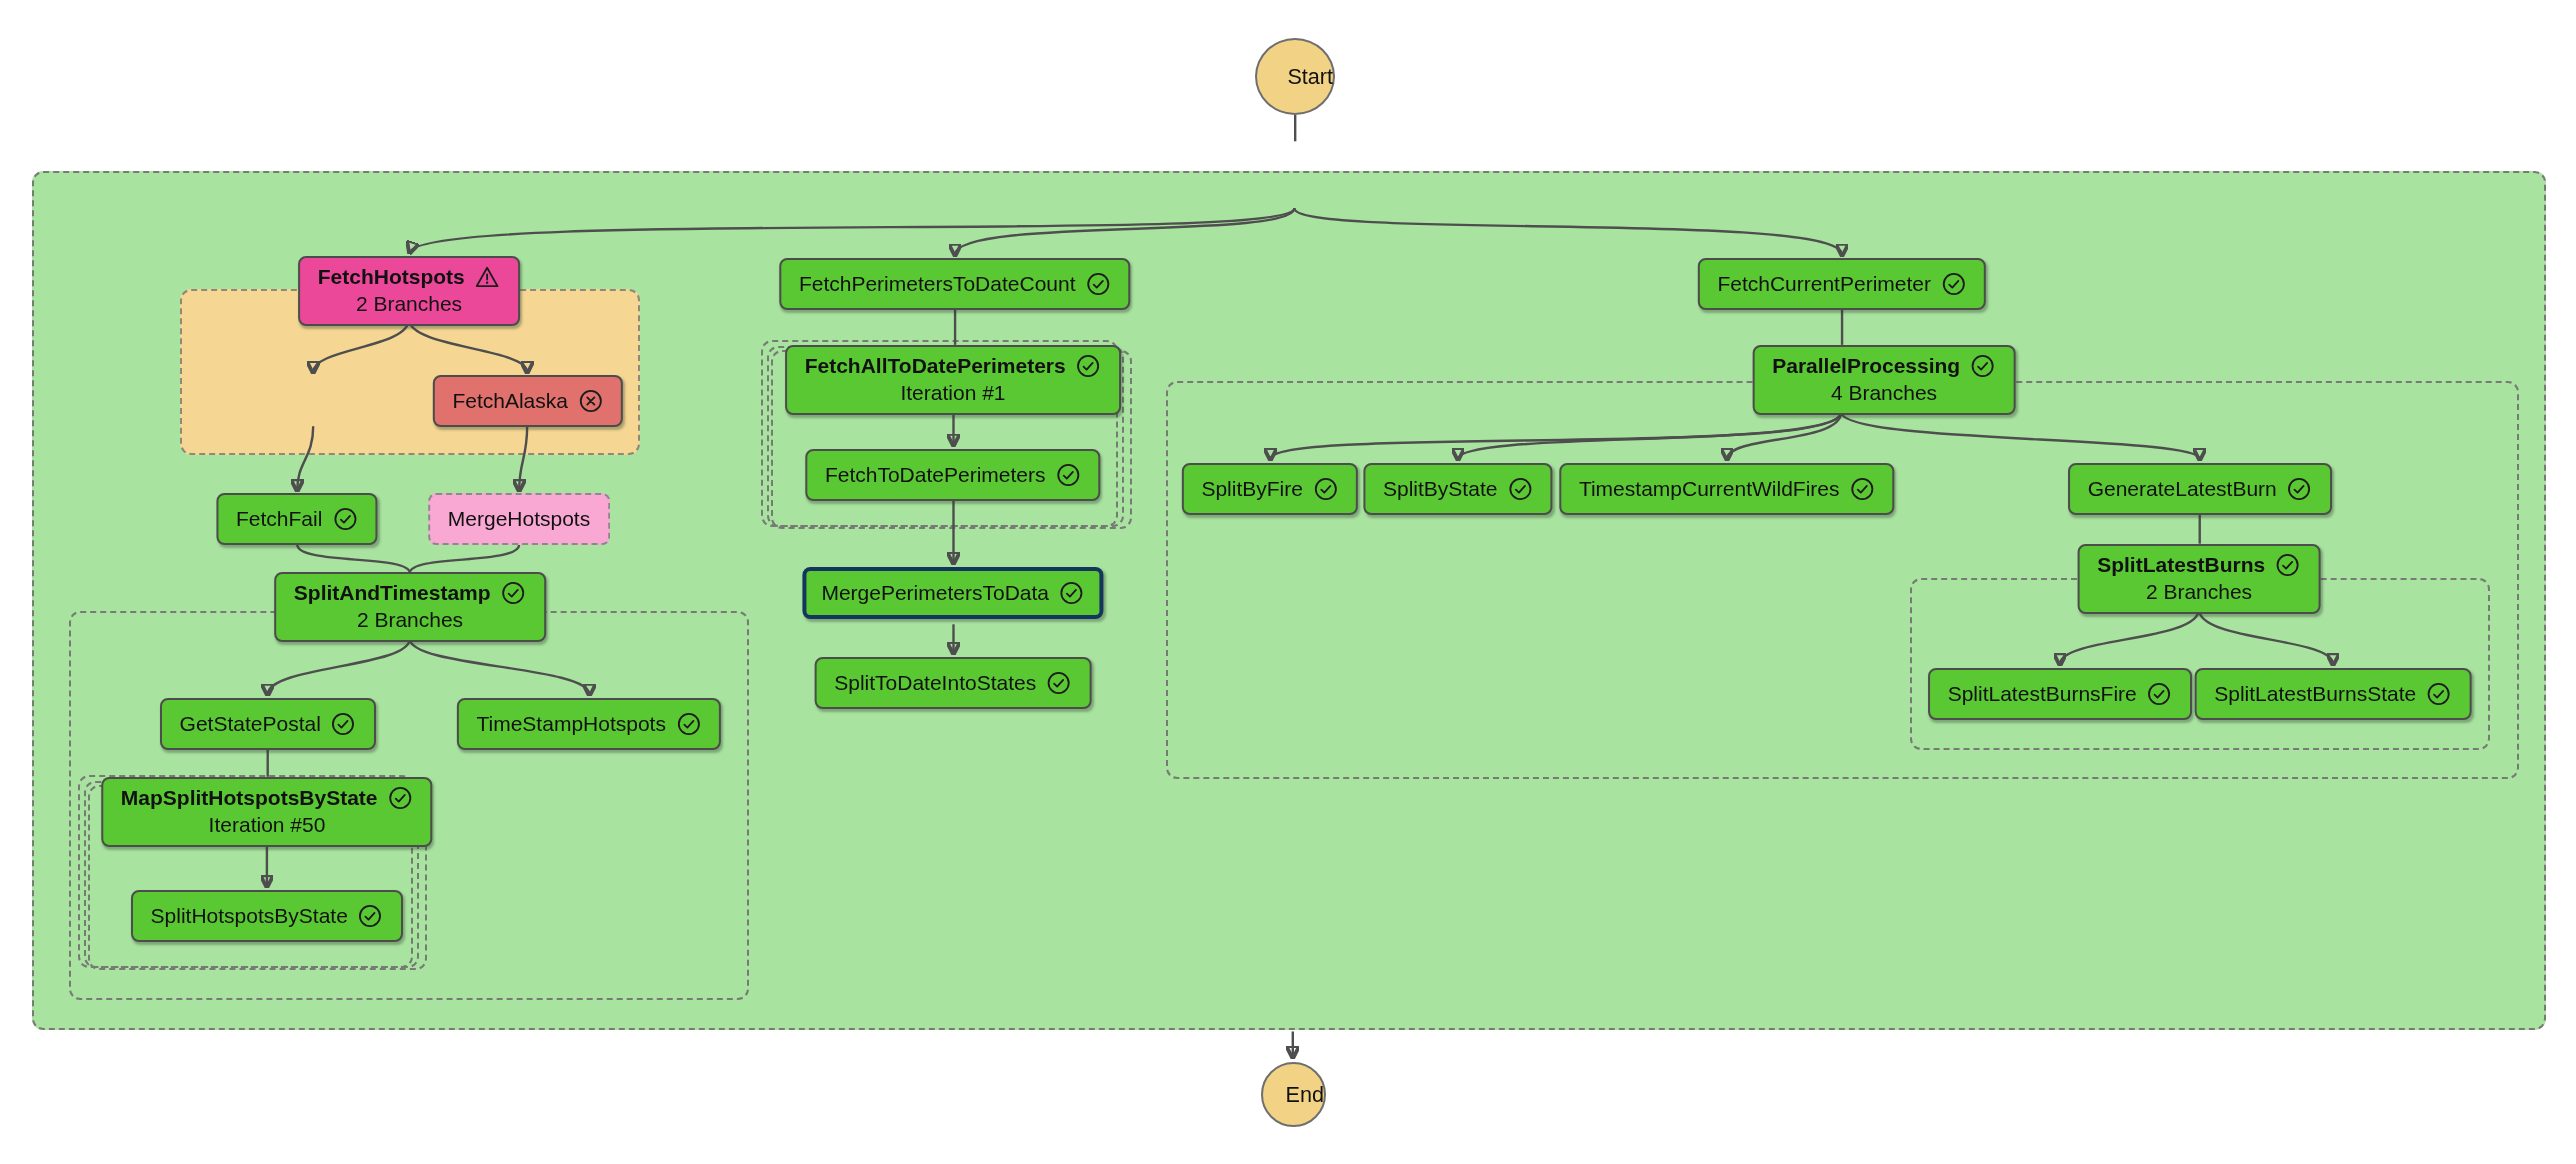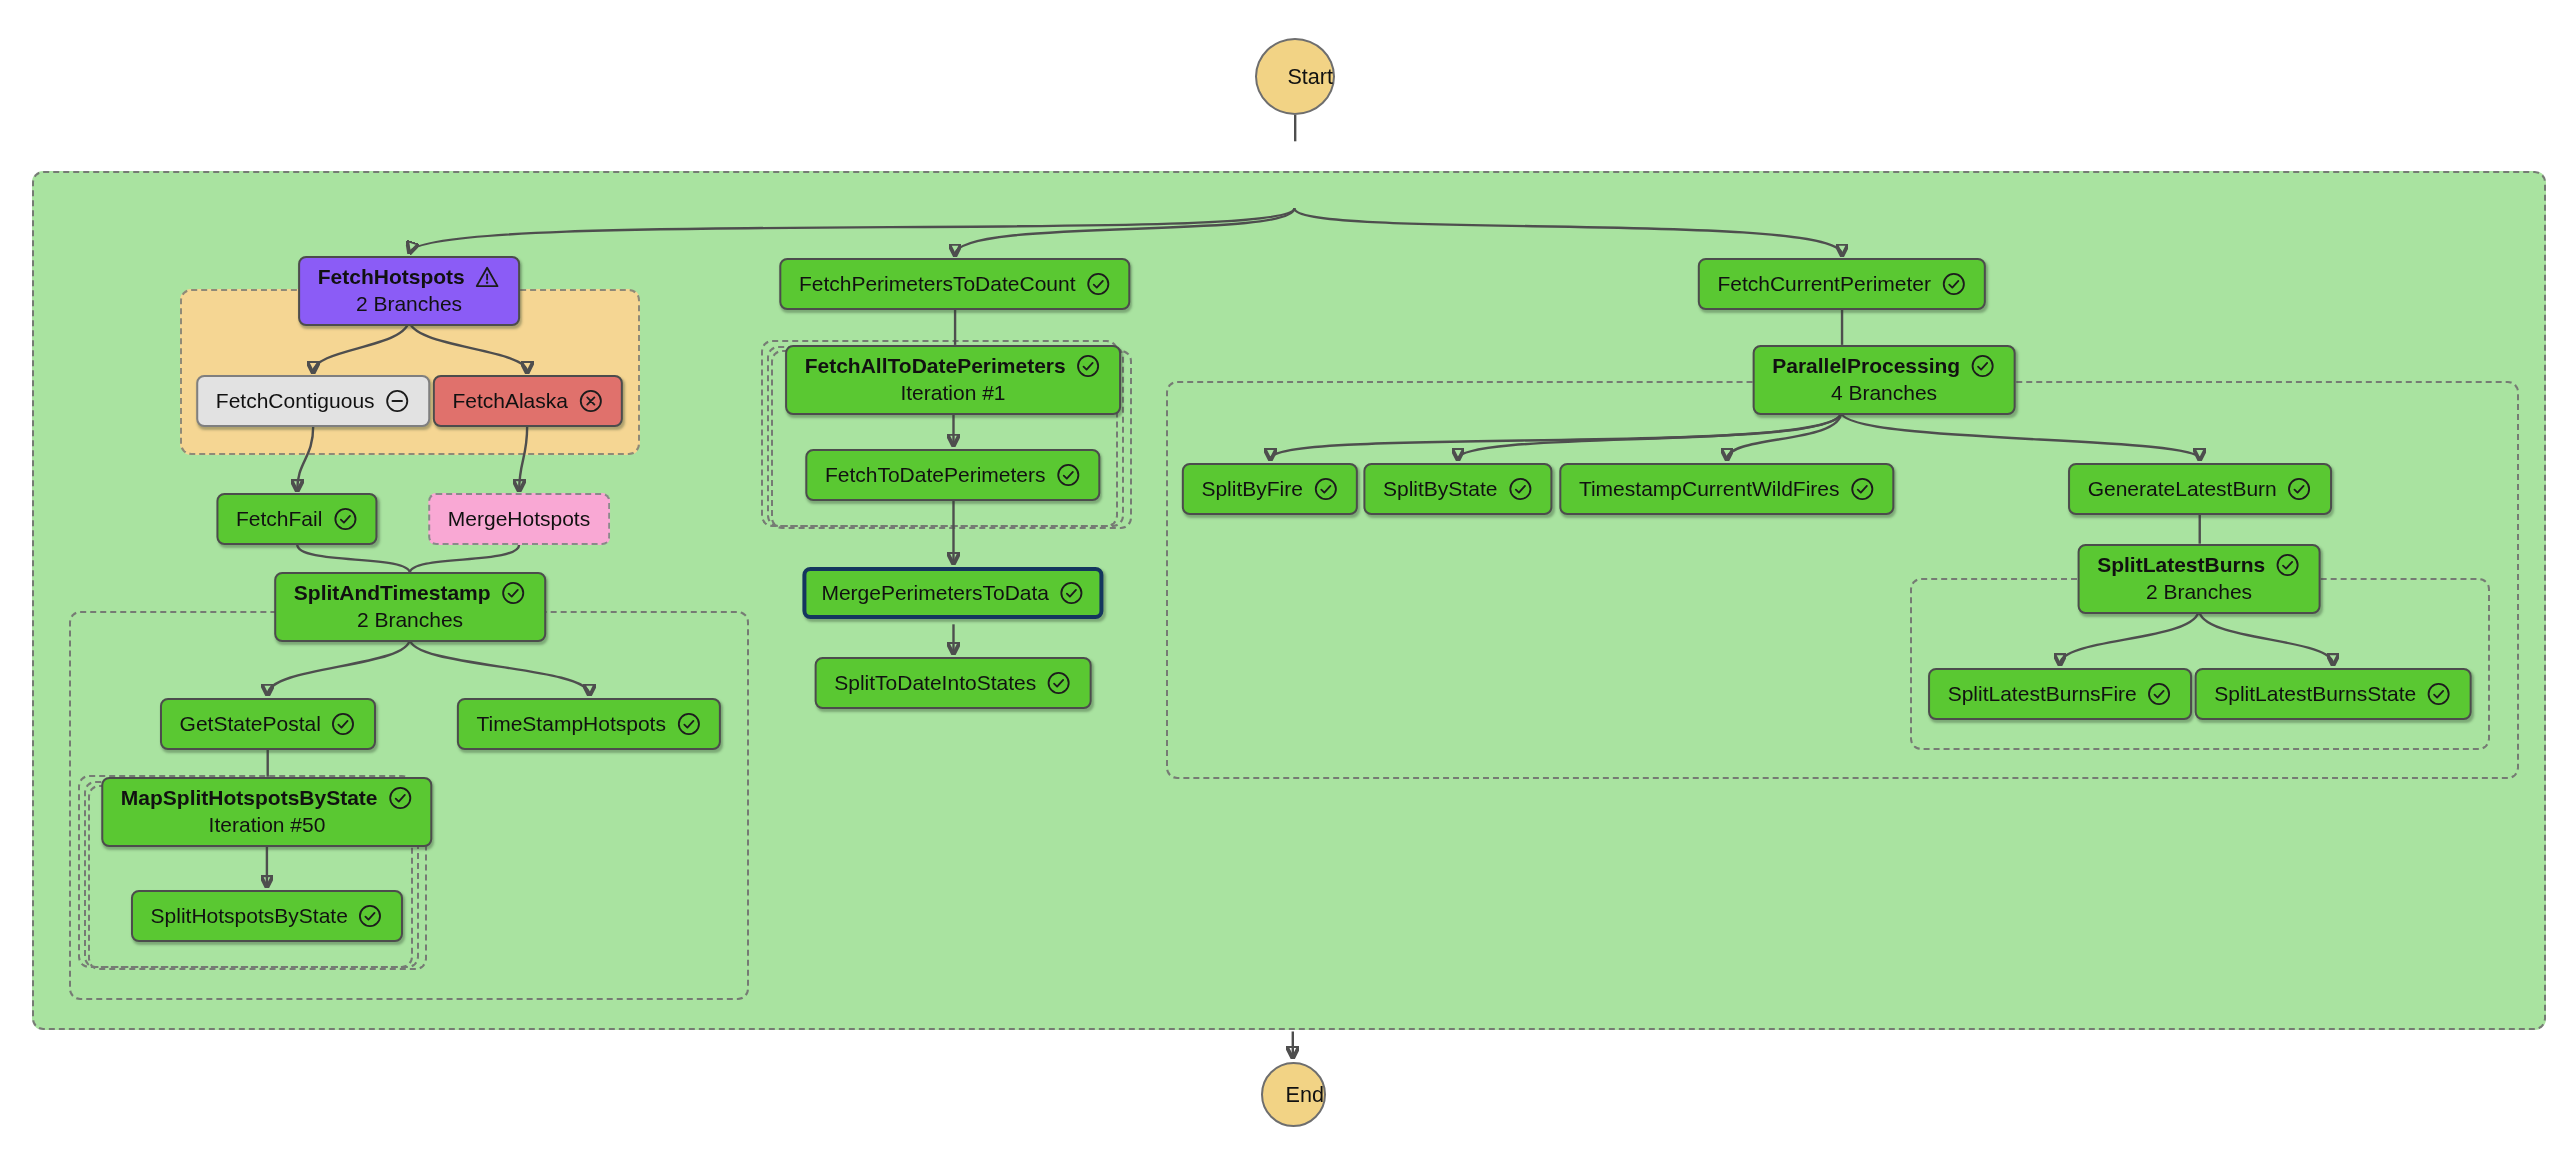--- a/index.html
+++ b/index.html
@@ -27,21 +27,21 @@
   svg.edges path{stroke:#4E4E4E;stroke-width:3;fill:none;}
 
   
   .node{position:absolute;transform:translateX(-50%);background:#5AC832;border:2px solid #4C4C4C;
         border-radius:8px;padding:11.2px 17.6px;white-space:nowrap;text-align:center;font-size:21px;
         line-height:26px;z-index:3;box-shadow:1.6px 2.4px 2.4px rgba(40,60,40,.35);box-sizing:border-box;}
   .node .row{display:flex;align-items:center;justify-content:center;gap:9.6px;}
   .node.two{padding:6.4px 17.6px;}
   .node .sub{margin-top:0.8px;}
   .b{font-weight:bold;}
-  .node.orange{background:#8b5cf6;}
+  .node.orange{background:#ec4899;}
   .node.red{background:#E0716C;}
   .node.gray{background:#E2E2E2;border-color:#7f7f7f;}
   .node.white{background:#f9a8d4;border:2px dashed #8a8a8a;box-shadow:none;}
   .node.sel{border:4.8px solid #14365E;padding:8.8px 15px;}
   .ic{width:26px;height:26px;display:block;flex:0 0 auto;}
 
   
   .terminal{position:absolute;background:#F2D385;border:2px solid #6e6e6e;border-radius:50%;
             display:flex;align-items:center;justify-content:flex-end;font-size:21.6px;z-index:3;box-sizing:border-box;}
   .t-start{left:1255px;top:38px;width:80px;height:77px;}
@@ -128,28 +128,20 @@
   <div class="node two orange" style="left:409px;top:256px">
     <div class="row">
         <span class="b">FetchHotspots</span>
       <svg class="ic" viewBox="0 0 33 33" width="26" height="26">
           <use href="#ic-warn"></use>
         </svg>
       </div>
     <div class="sub">2 Branches</div>
   </div>
 
-  <div class="node gray" style="left:313px;top:375px">
-    <div class="row">
-        <span>FetchContiguous</span>
-      <svg class="ic" viewBox="0 0 33 33" width="26" height="26">
-          <use href="#ic-minus"></use>
-        </svg>
-      </div>
-  </div>
 
   <div class="node red" style="left:528px;top:375px">
     <div class="row">
         <span>FetchAlaska</span>
       <svg class="ic" viewBox="0 0 33 33" width="26" height="26">
           <use href="#ic-x"></use>
         </svg>
       </div>
   </div>
 

